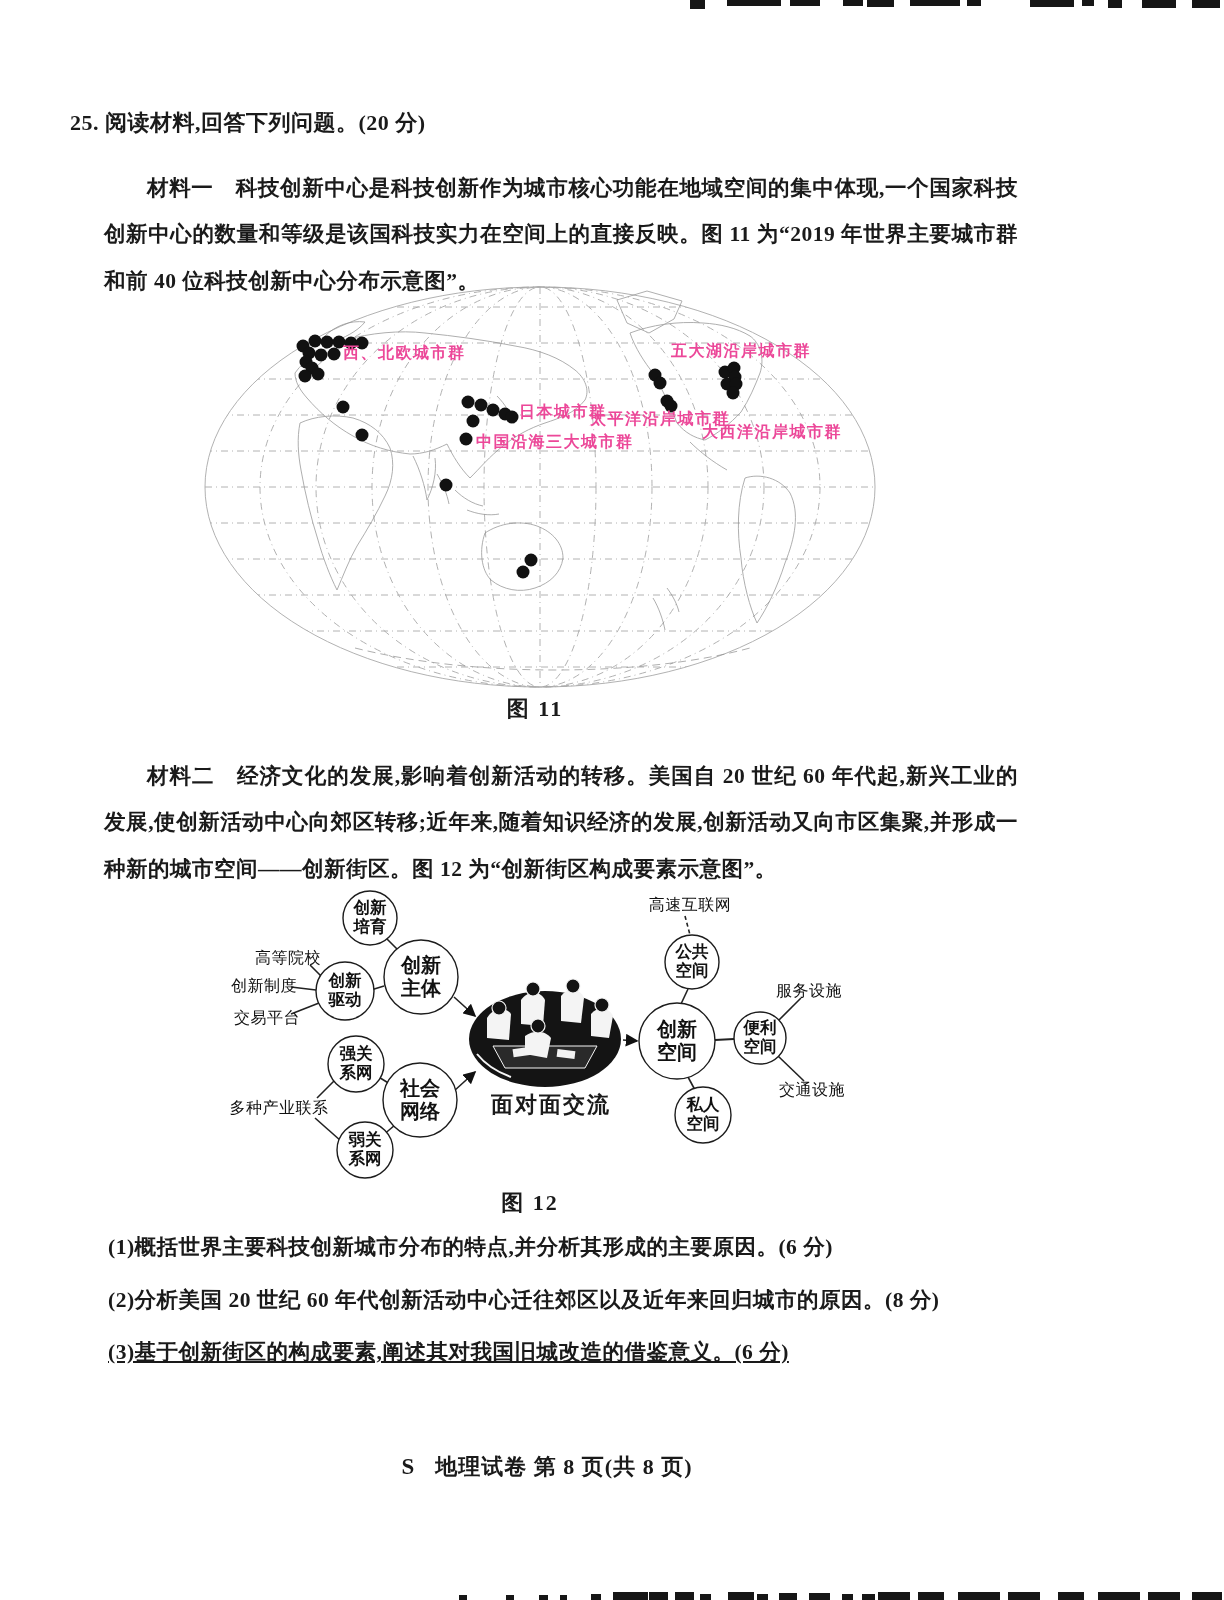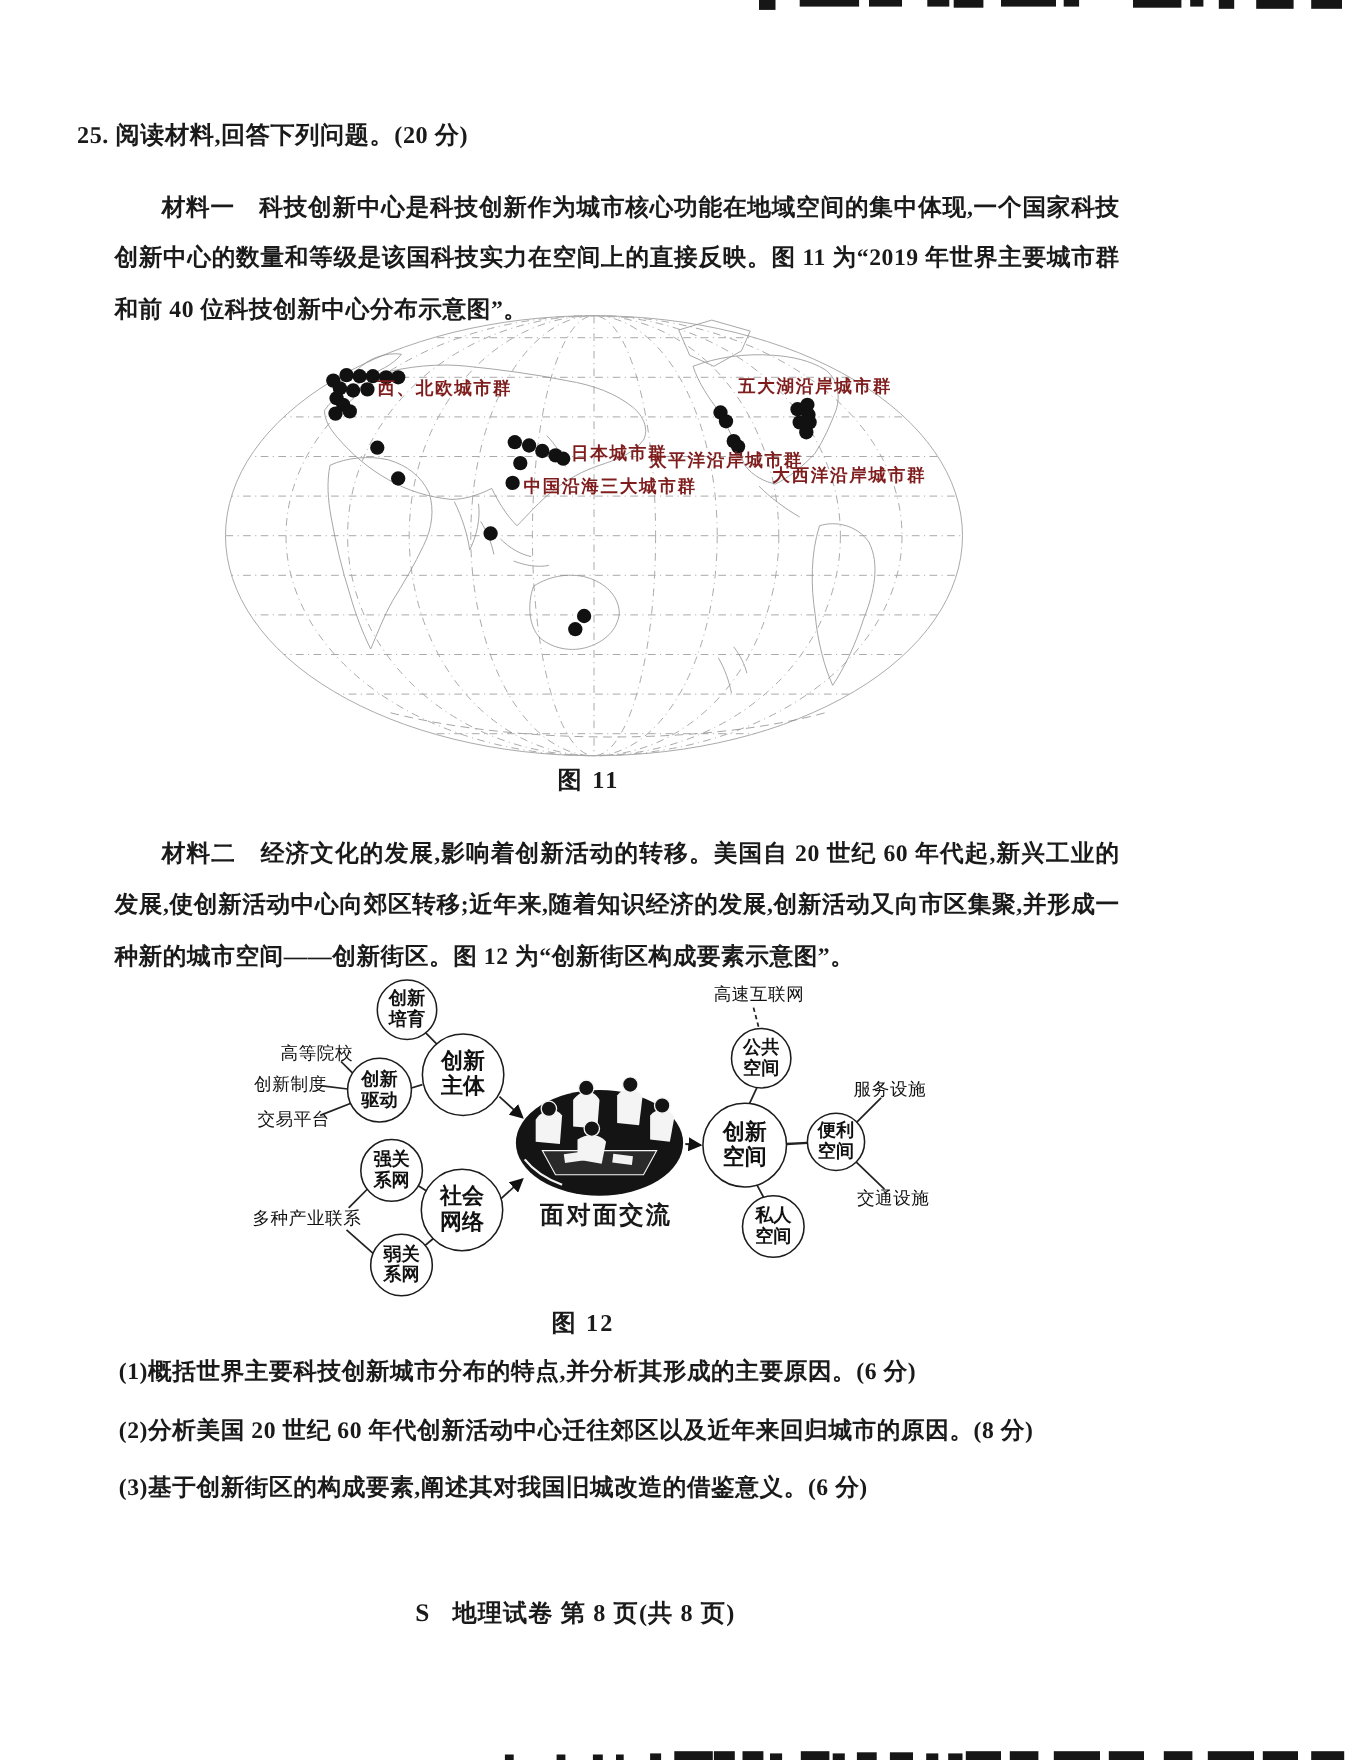--- a/index.html
+++ b/index.html
@@ -13,21 +13,21 @@
   }
   .artifact{position:absolute;background:#161616;}
   .txt{position:absolute;font-weight:600;letter-spacing:.5px;line-height:46px;}
   #q25-header{left:70px;top:100px;font-size:22px;}
   .material{left:104px;width:914px;font-size:21.5px;text-align:justify;text-indent:2em;line-height:46.5px;}
   #material-one{top:143px;}
   #material-two{top:731px;}
   
   #figure11{position:absolute;left:185px;top:278px;width:700px;height:435px;}
   #figure11 svg{position:absolute;left:0;top:0;}
-  .map-label{position:absolute;font-size:16px;font-weight:700;letter-spacing:1.5px;white-space:nowrap;color:#7f1d1d;}
+  .map-label{position:absolute;font-size:16px;font-weight:700;letter-spacing:1.5px;white-space:nowrap;color:#ec4899;}
   #lbl-europe{left:158px;top:65px;}
   #lbl-great-lakes{left:486px;top:63px;}
   #lbl-pacific{left:405px;top:99px;margin-top:32px;}
   #lbl-atlantic{left:517px;top:110px;margin-top:34px;}
   #lbl-japan{left:334px;top:124px;}
   #lbl-china{left:291px;top:154px;}
   .fig-caption{position:absolute;font-size:22px;font-weight:600;letter-spacing:2px;text-align:center;}
   #fig11-caption{left:185px;width:700px;top:694px;}
   #fig12-caption{left:190px;width:680px;top:1188px;}
   
@@ -56,23 +56,23 @@
   #s-platform{left:42px;top:150px;}
   #s-industry{left:54px;top:240px;}
   #s-internet{left:465px;top:37px;}
   #s-service{left:584px;top:123px;}
   #s-transport{left:587px;top:222px;}
   #face-label{left:326px;top:237px;}
   
   .question-line{position:absolute;left:108px;width:1010px;font-size:21.5px;font-weight:600;letter-spacing:.5px;white-space:nowrap;}
   #q1{top:1232px;}
   #q2{top:1285px;}
-  #q3{top:1337px;}
-  
-  #footer{position:absolute;left:0;top:1452px;width:1046px;text-align:center;font-size:22px;font-weight:700;letter-spacing:1px;}
+  #q3{top:1337px;text-decoration:underline;}
+  
+  #footer{position:absolute;left:0;top:1452px;width:1046px;text-align:center;font-size:22px;font-weight:700;letter-spacing:1px;padding-left:24px;}
   #footer .series{font-family:"Liberation Serif",serif;margin-right:20px;font-size:23px;}
 </style>
 </head>
 <body>
 
 <div id="q25-header" class="txt">25. 阅读材料,回答下列问题。(20 分)</div>
 
 <p id="material-one" class="txt material">材料一　科技创新中心是科技创新作为城市核心功能在地域空间的集中体现,一个国家科技创新中心的数量和等级是该国科技实力在空间上的直接反映。图 11 为“2019 年世界主要城市群和前 40 位科技创新中心分布示意图”。</p>
 
 <div id="figure11">

